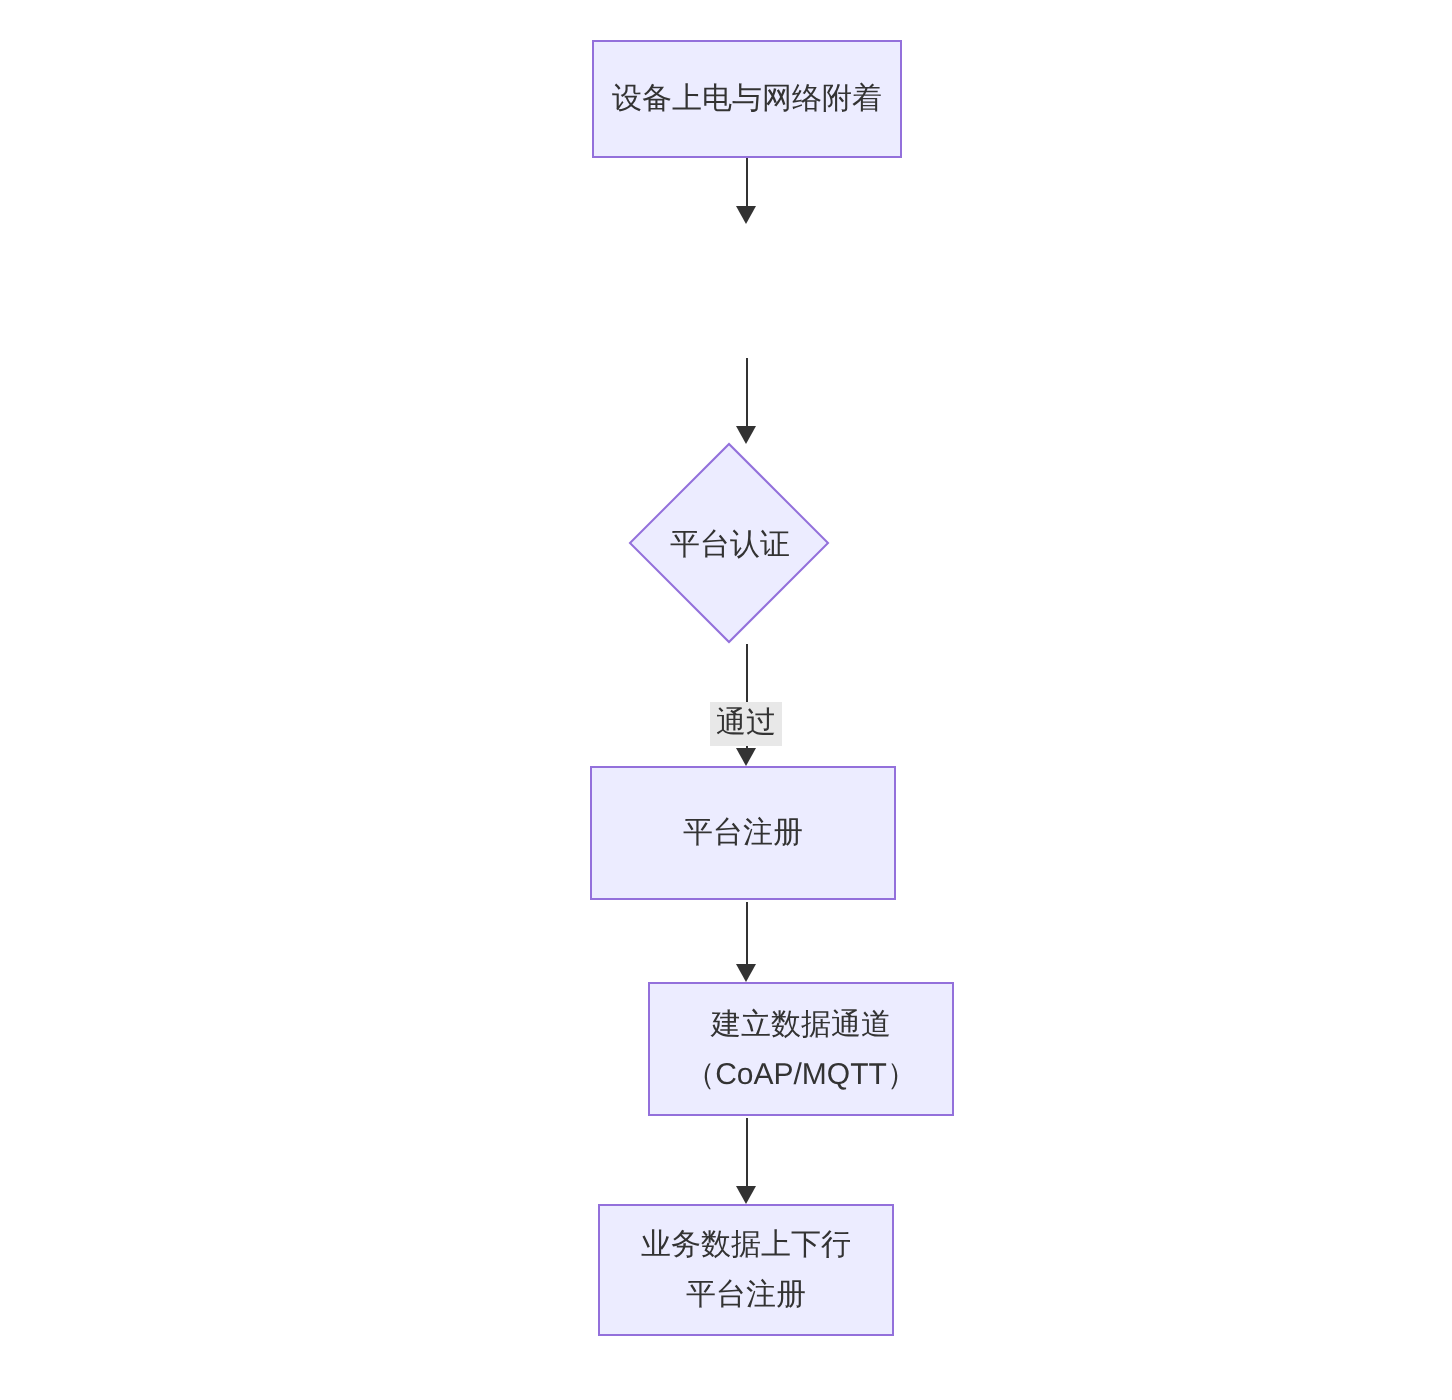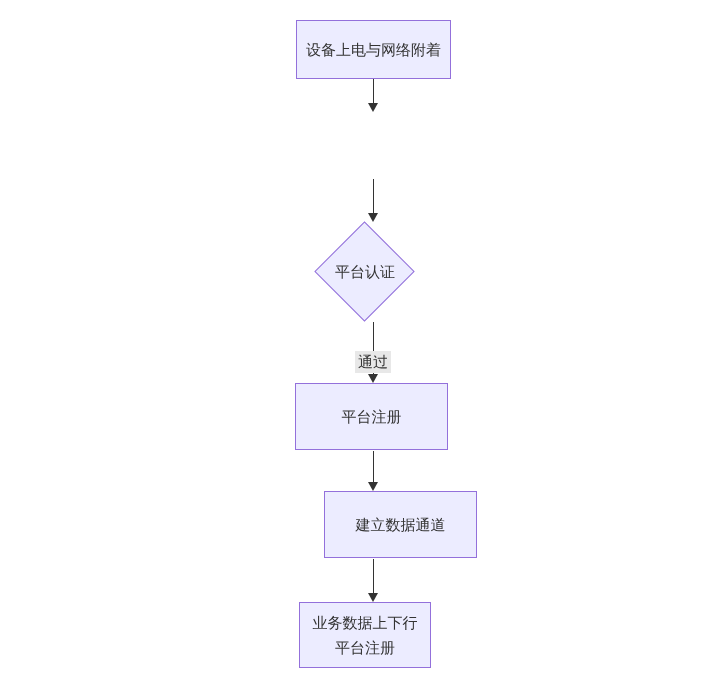--- a/index.html
+++ b/index.html
@@ -110,23 +110,24 @@
 
   <div class="node" style="left:295px; top:383px; width:153px; height:67px;">
     <div>平台注册</div>
   </div>
 
   <div class="edge-line" style="left:373px; top:451px; height:31px;"></div>
   <div class="arrowhead" style="left:368px; top:482px;"></div>
 
   <div class="node" style="left:295px; top:491px; width:153px; height:67px;margin-left:29px;">
     <div>建立数据通道</div>
+    <div>（CoAP/MQTT）</div>
   </div>
 
   <div class="edge-line" style="left:373px; top:559px; height:34px;"></div>
   <div class="arrowhead" style="left:368px; top:593px;"></div>
 
-  <div class="node" style="left:299px; top:602px; width:132px; height:66px;">
+  <div class="node" style="left:299px; top:602px; width:148px; height:66px;">
     <div>业务数据上下行</div>
     <div>平台注册</div>
   </div>
 
 </div>
 
 </body></html>

